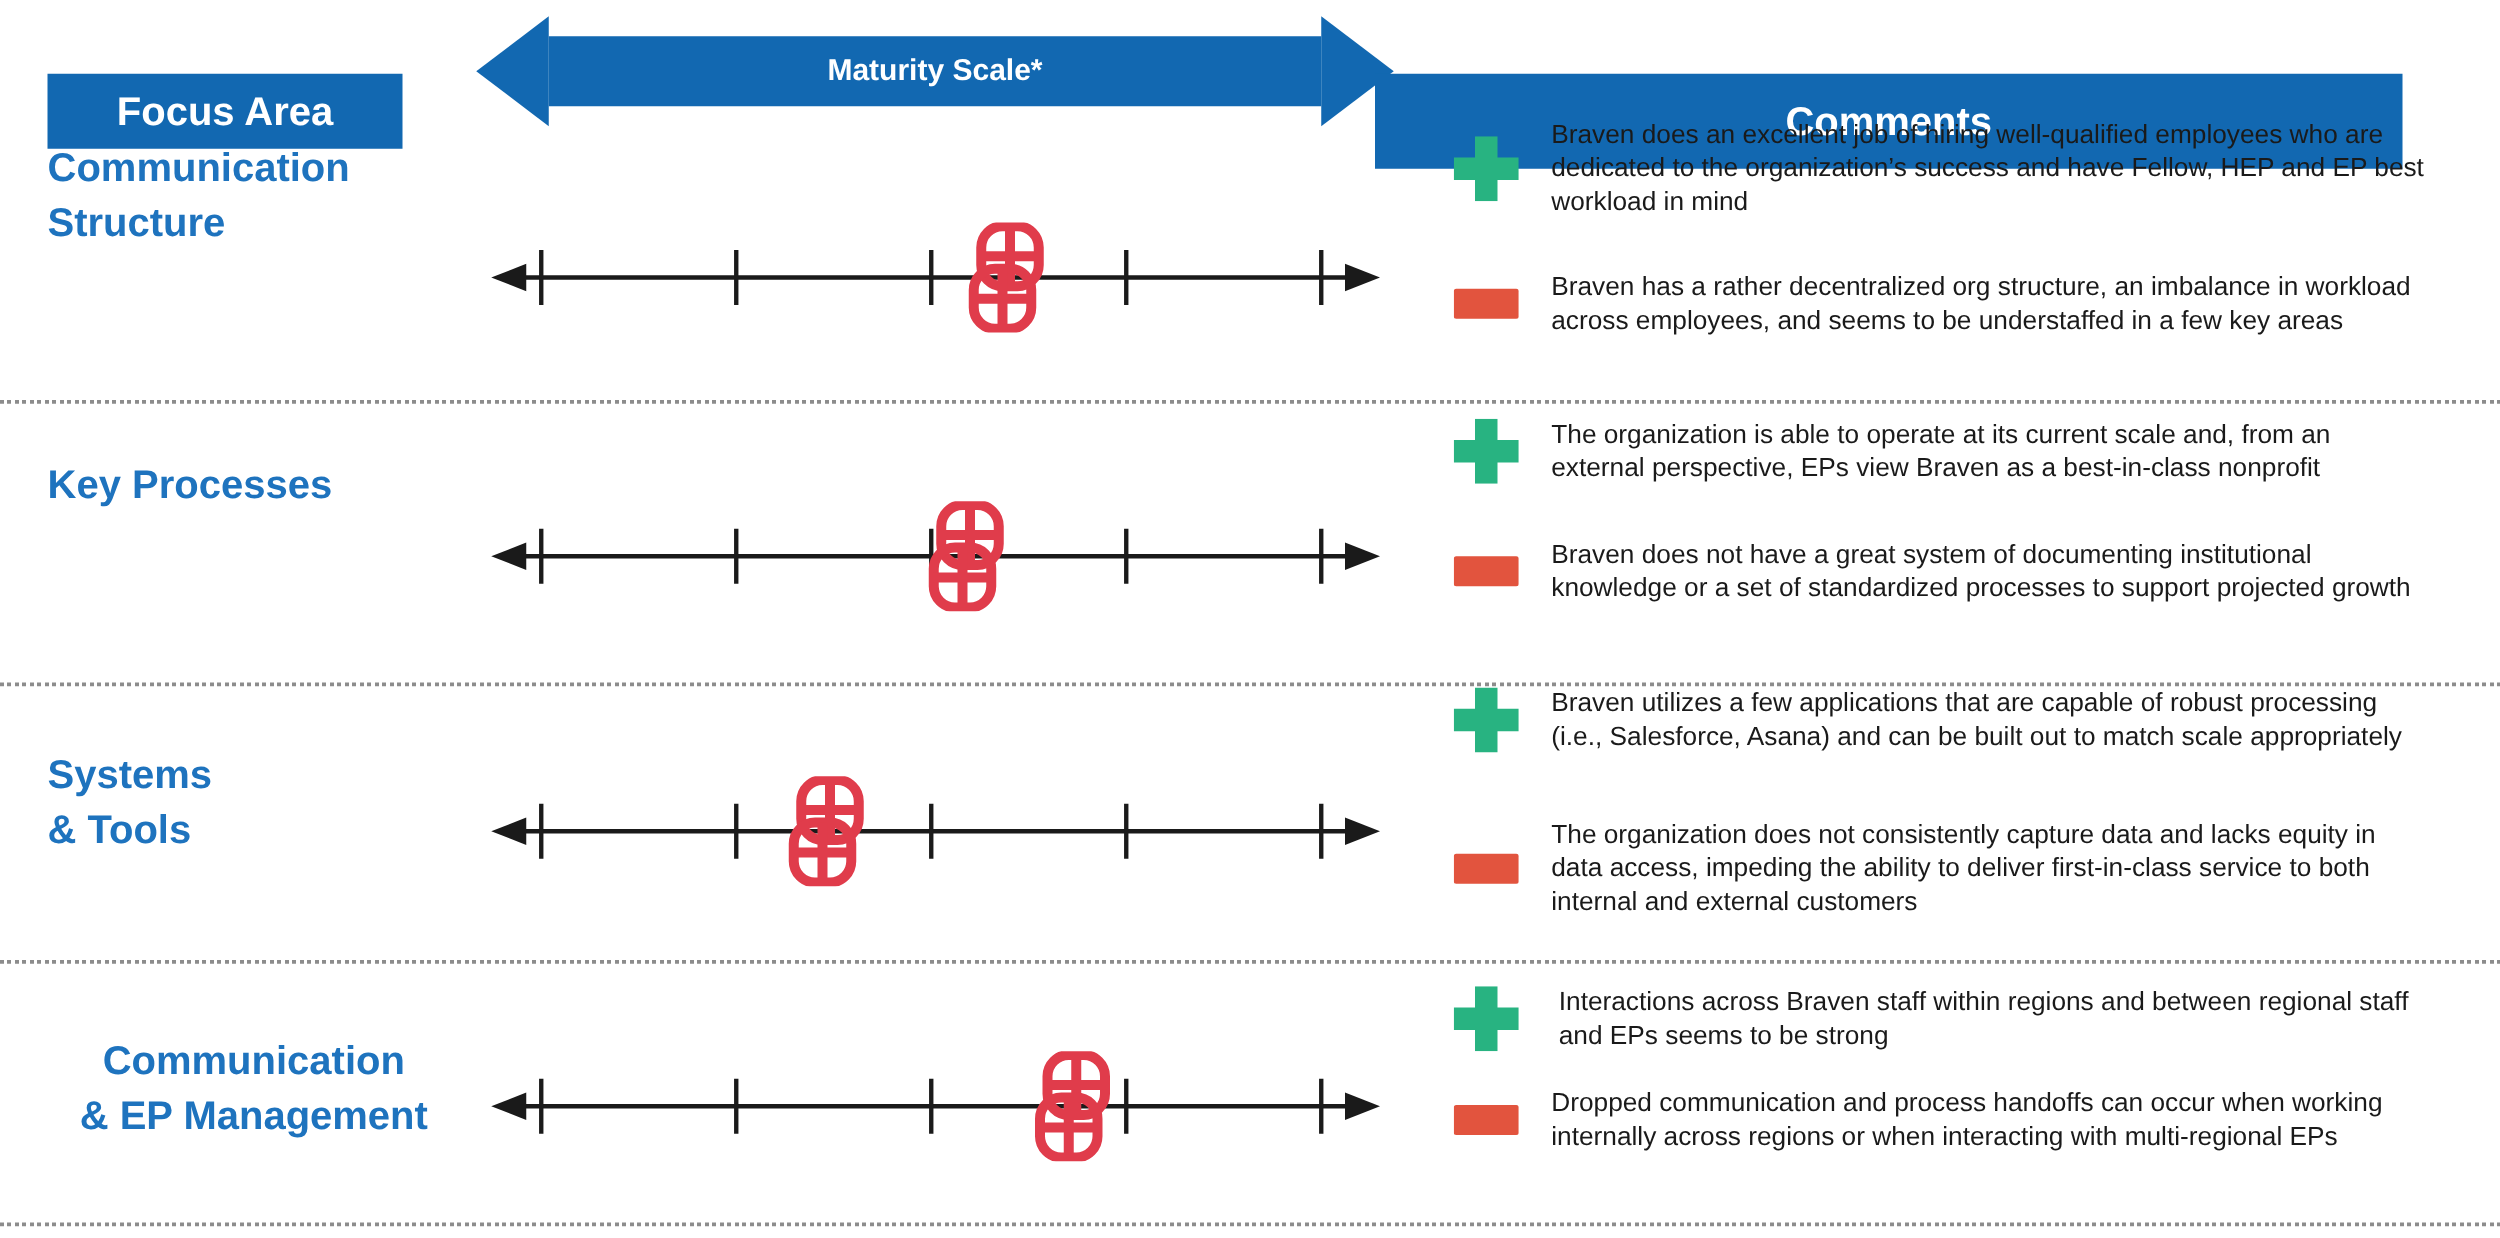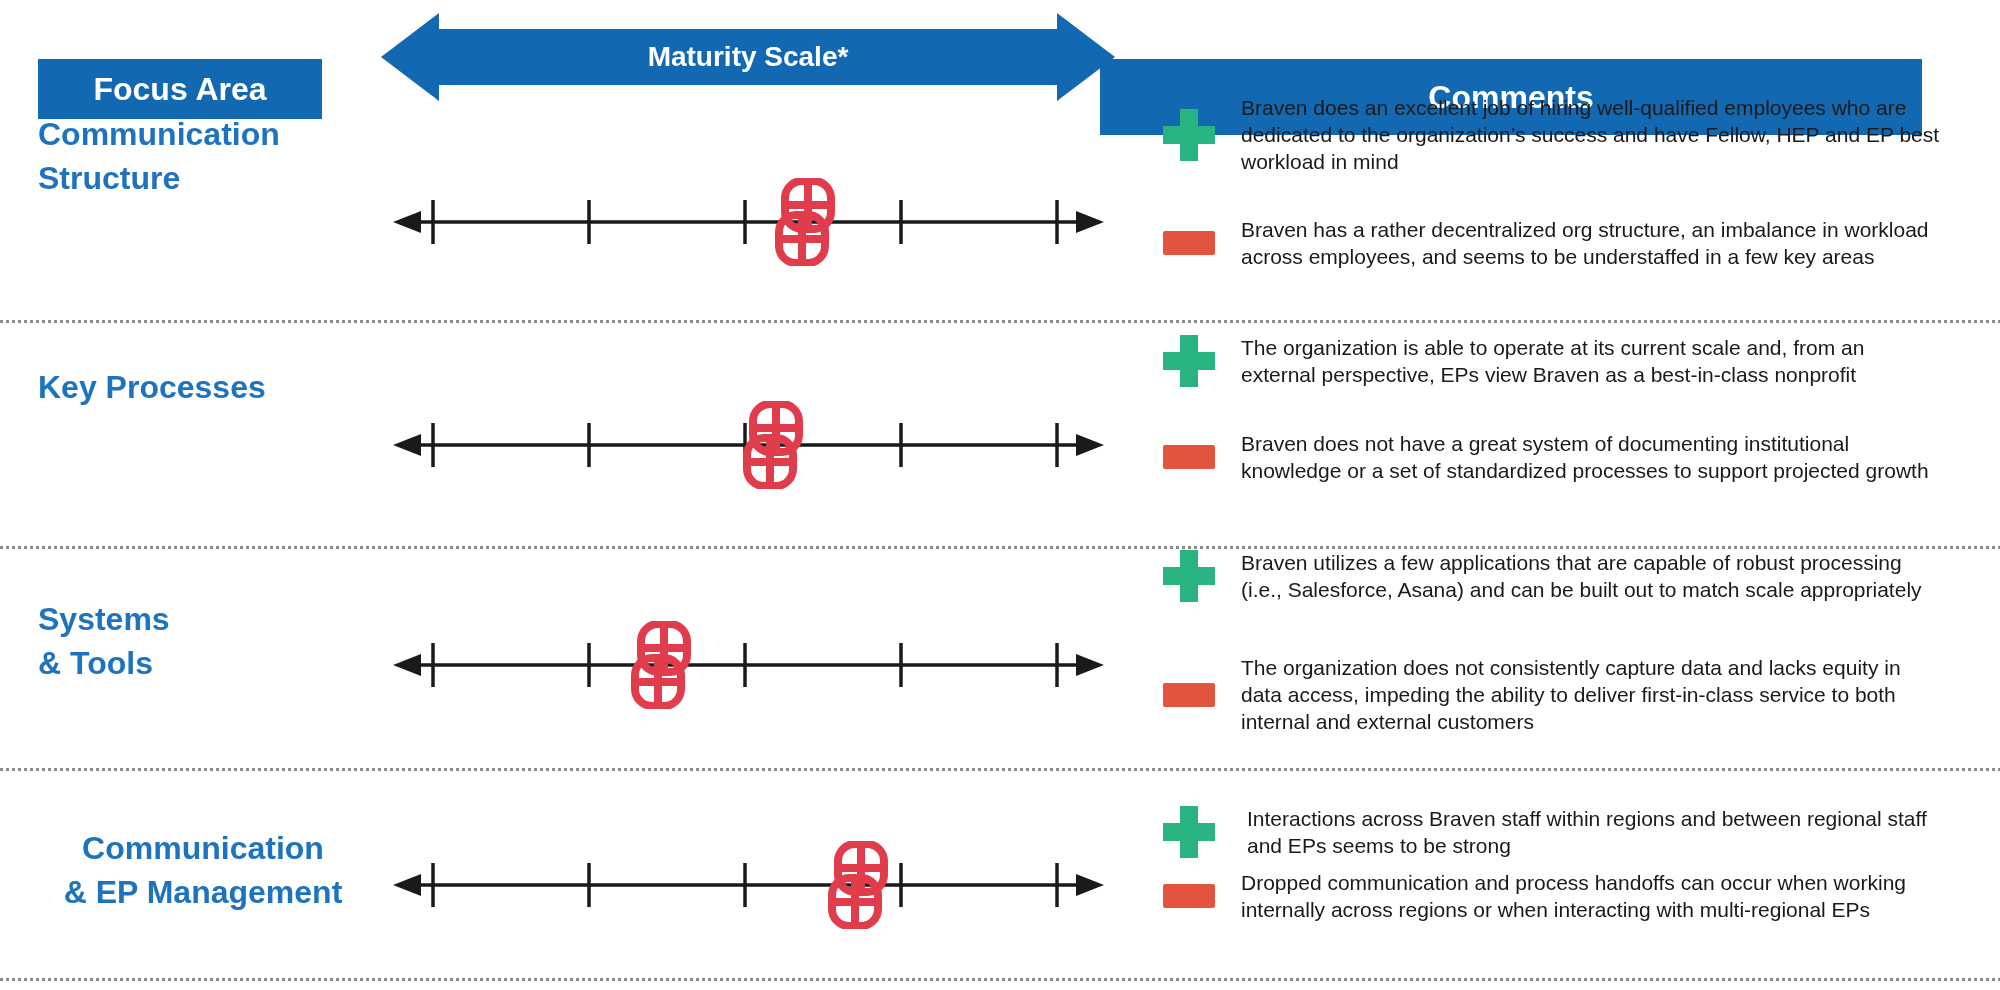--- a/index.html
+++ b/index.html
@@ -10,21 +10,21 @@
   }
   
   .hdr-box{
     position:absolute;background:var(--blue);color:#fff;font-weight:bold;
     font-size:32px;display:flex;align-items:center;justify-content:center;margin-top:33px;
   }
   #focus-box{left:38px;top:26px;width:284px;height:60px;}
   #comments-box{left:1100px;top:26px;width:822px;height:76px;}
   #arrow-bar{
     position:absolute;left:439px;top:29px;width:618px;height:56px;background:var(--blue);
-    color:#fff;font-weight:bold;font-size:28px;display:flex;align-items:center;justify-content:center;
+    color:#fff;font-weight:bold;font-size:24px;display:flex;align-items:center;justify-content:center;
   }
   .arrow-head{position:absolute;top:13px;width:0;height:0;border-top:44px solid transparent;border-bottom:44px solid transparent;}
   #arrow-head-left{left:381px;border-right:58px solid var(--blue);}
   #arrow-head-right{left:1057px;border-left:58px solid var(--blue);}
   
   .row-label{
     position:absolute;left:38px;width:330px;color:var(--label_blue);
     font-weight:bold;font-size:32px;line-height:44px;
   }
   .r0l{top:112px;} .r1l{top:365px;} .r2l{top:597px;} .r3l{top:826px;text-align:center;}
@@ -40,21 +40,21 @@
   .comment{
     position:absolute;left:1163px;width:822px;display:flex;gap:26px;align-items:center;
   }
   .c-icon{width:52px;height:52px;flex:0 0 52px;display:flex;align-items:center;justify-content:center;}
   .plus-glyph{fill:var(--green);}
   .minus-glyph{fill:var(--red);}
   .c-text{font-size:21px;line-height:27px;max-width:700px;}
   .p0{top:94px;} .m0{top:216px;}
   .p1{top:334px;} .m1{top:430px;}
   .p2{top:549px;} .m2{top:654px;}
-  .p3{top:805px;gap:32px;} .m3{top:869px;}
+  .p3{top:788px;gap:32px;} .m3{top:869px;}
   
   .sep{
     position:absolute;left:0;right:0;height:3px;
     background:repeating-linear-gradient(90deg,#8c8c8c 0 3px,transparent 3px 6px);
   }
   .sep0{top:320px;} .sep1{top:546px;} .sep2{top:768px;} .sep3{top:978px;}
 </style>
 </head>
 <body>
 

